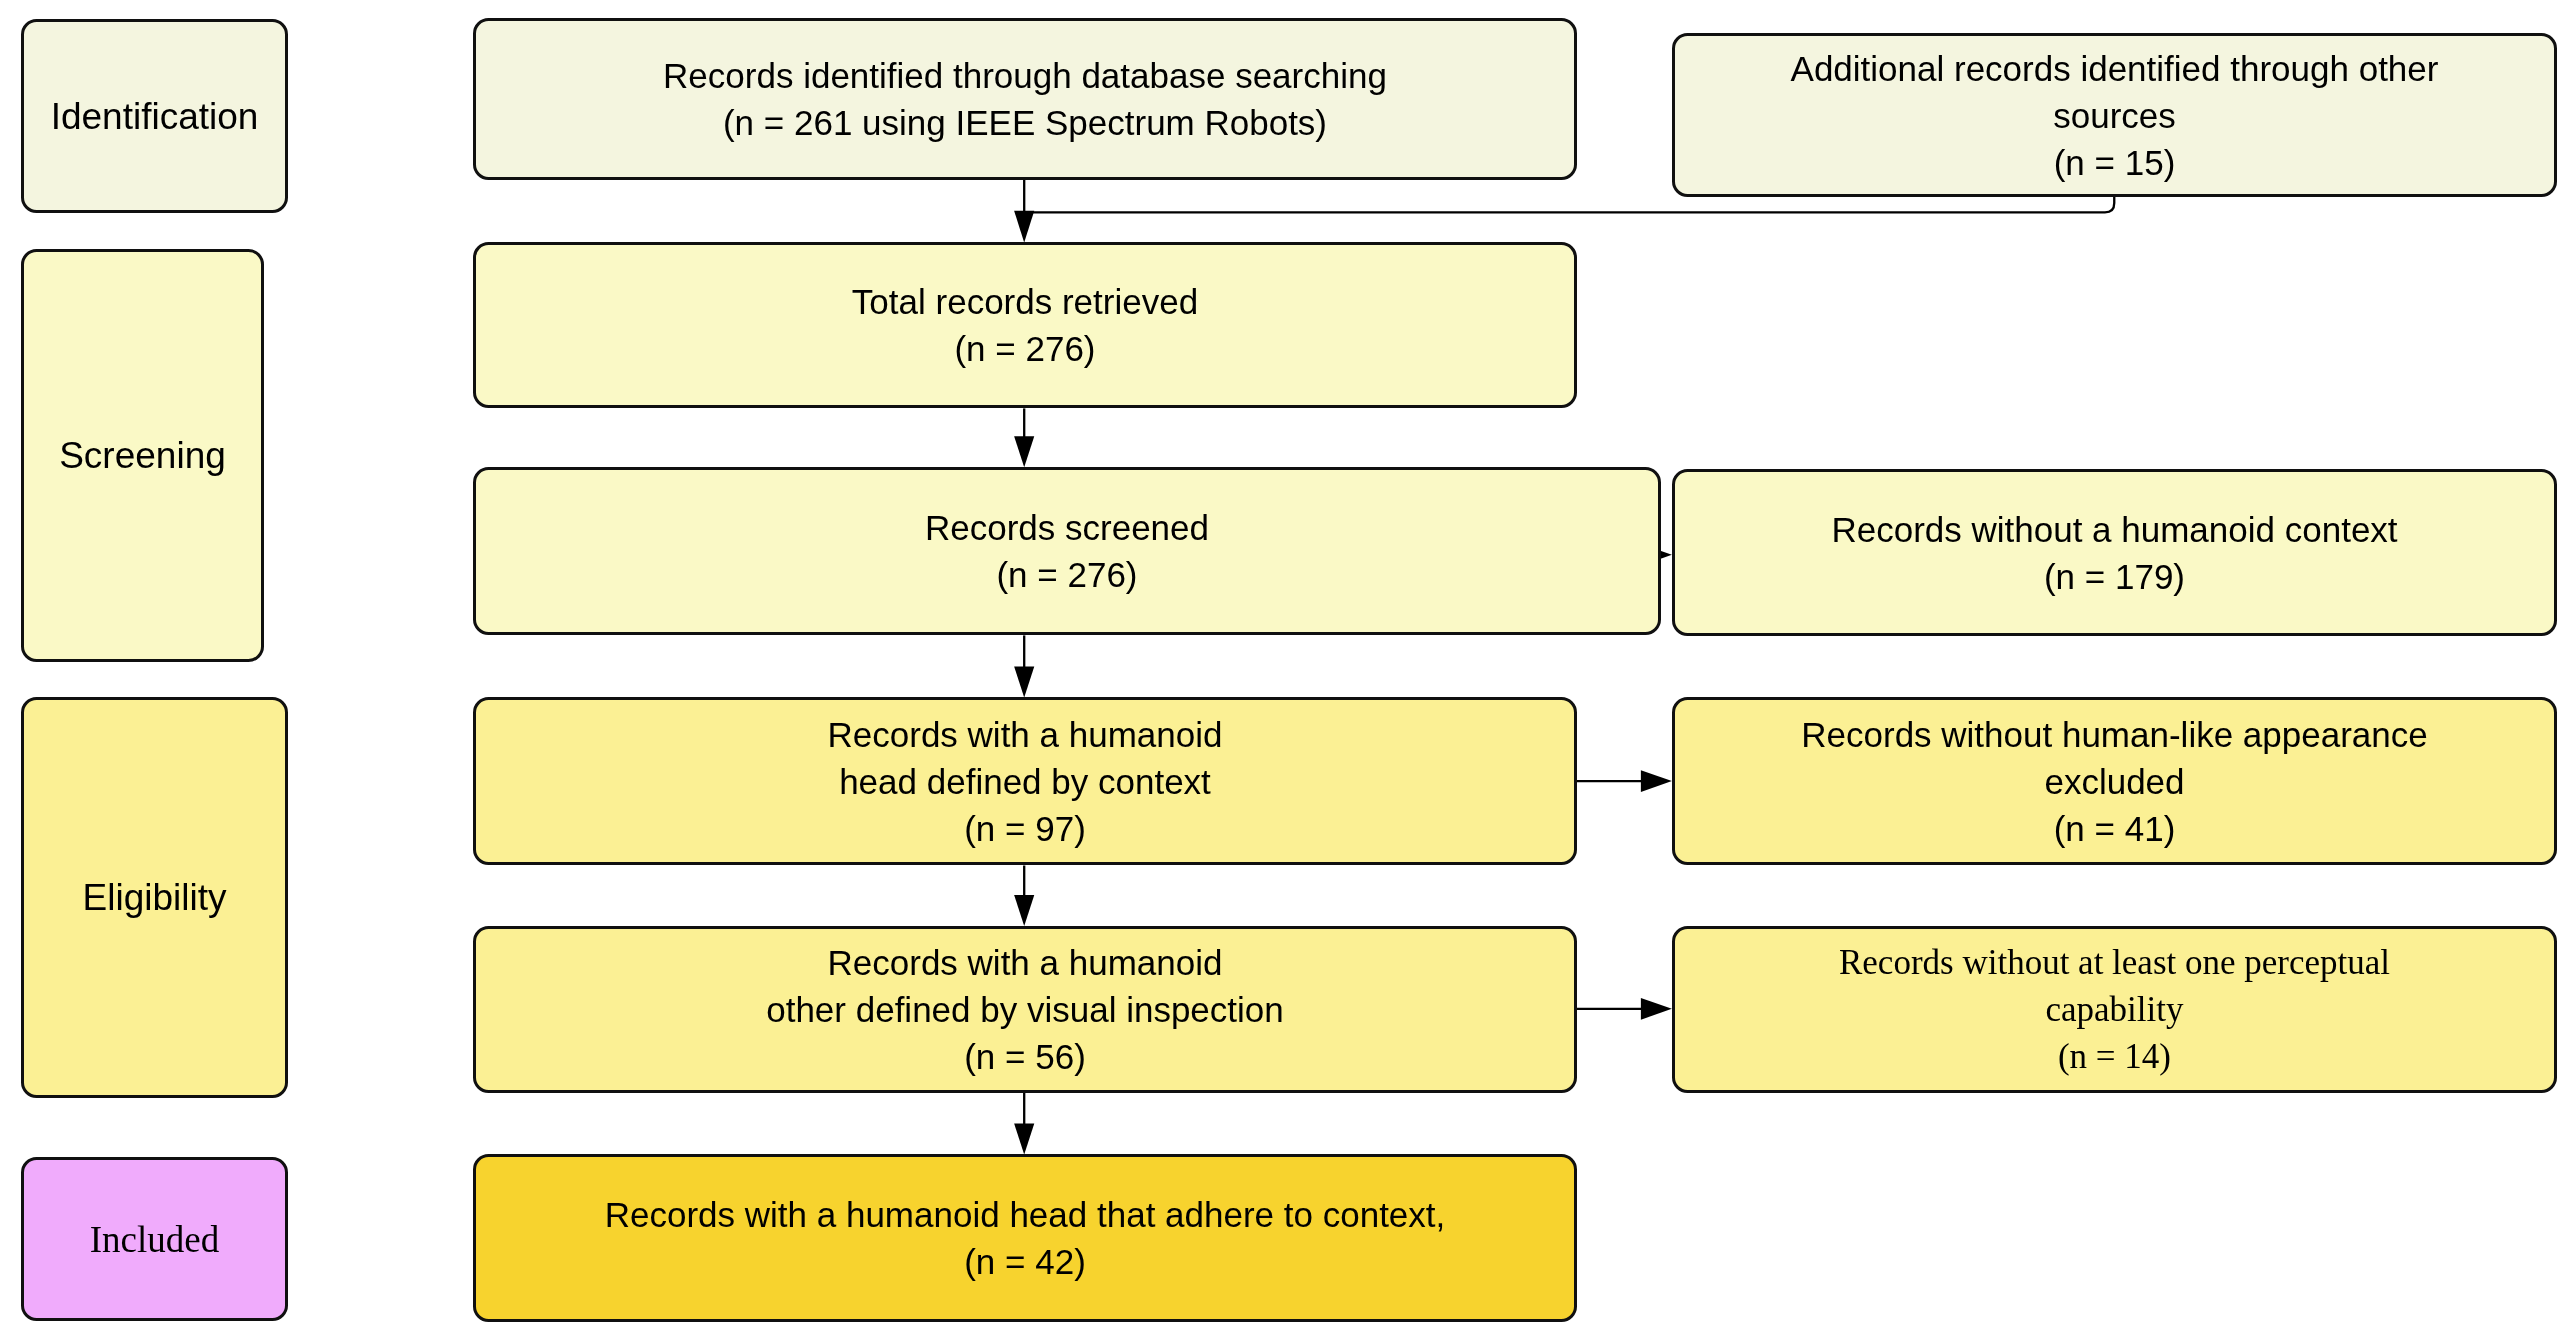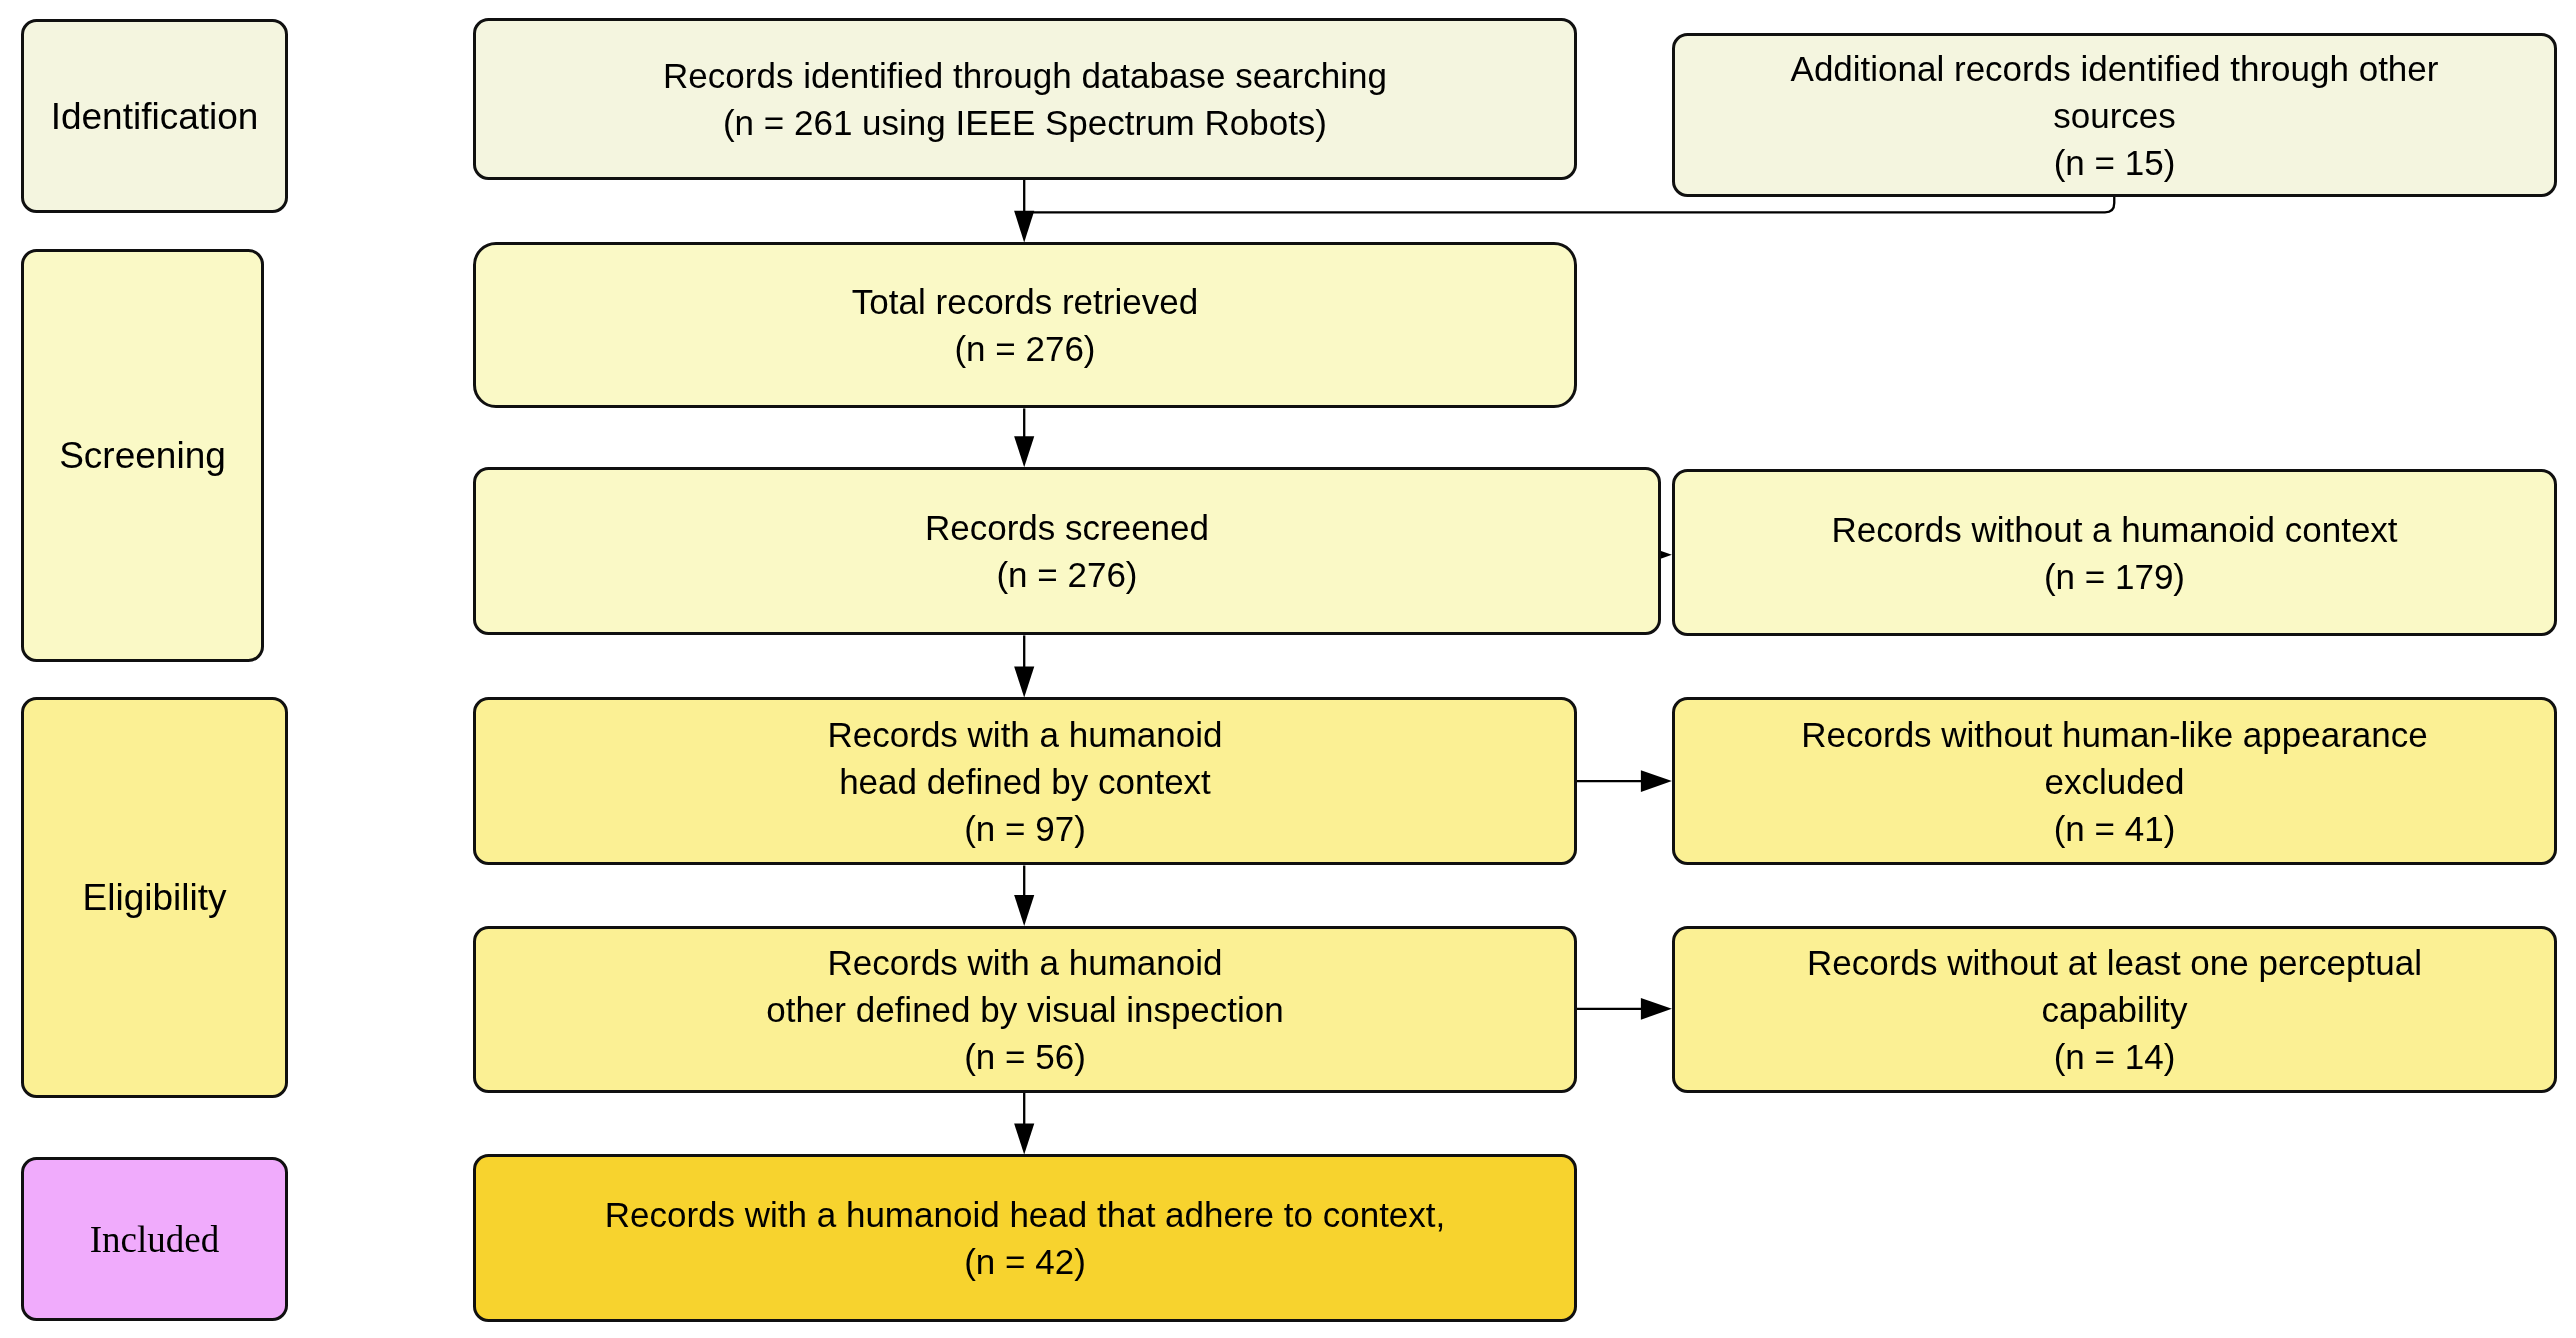--- a/index.html
+++ b/index.html
@@ -110,21 +110,21 @@
     <div>(n = 261 using IEEE Spectrum Robots)</div>
     <div></div>
   </div>
 
   <div class="box box-additional" style="background-color: rgb(244, 245, 223);">
     <div>Additional records identified through other</div>
     <div>sources</div>
     <div>(n = 15)</div>
   </div>
 
-  <div class="box box-total" style="background-color: rgb(250, 249, 198); border-radius: 23px;">
+  <div class="box box-total" style="background-color: rgb(250, 249, 198);">
     <div>Total records retrieved</div>
     <div>(n = 276)</div>
     <div></div>
   </div>
 
   <div class="box box-screened" style="background-color: rgb(250, 249, 198);">
     <div>Records screened</div>
     <div>(n = 276)</div>
     <div></div>
   </div>
@@ -146,21 +146,21 @@
     <div>excluded</div>
     <div>(n = 41)</div>
   </div>
 
   <div class="box box-head-visual" style="background-color: rgb(251, 240, 148);">
     <div>Records with a humanoid</div>
     <div>other defined by visual inspection</div>
     <div>(n = 56)</div>
   </div>
 
-  <div class="box box-no-perceptual" style="background-color: rgb(251, 240, 148);">
+  <div class="box box-no-perceptual" style="background-color: rgb(251, 240, 148); font-family: Liberation Serif, serif;">
     <div>Records without at least one perceptual</div>
     <div>capability</div>
     <div>(n = 14)</div>
   </div>
 
   <div class="box box-included" style="background-color: rgb(247, 211, 46);">
     <div>Records with a humanoid head that adhere to context,</div>
     <div>(n = 42)</div>
   </div>
 

